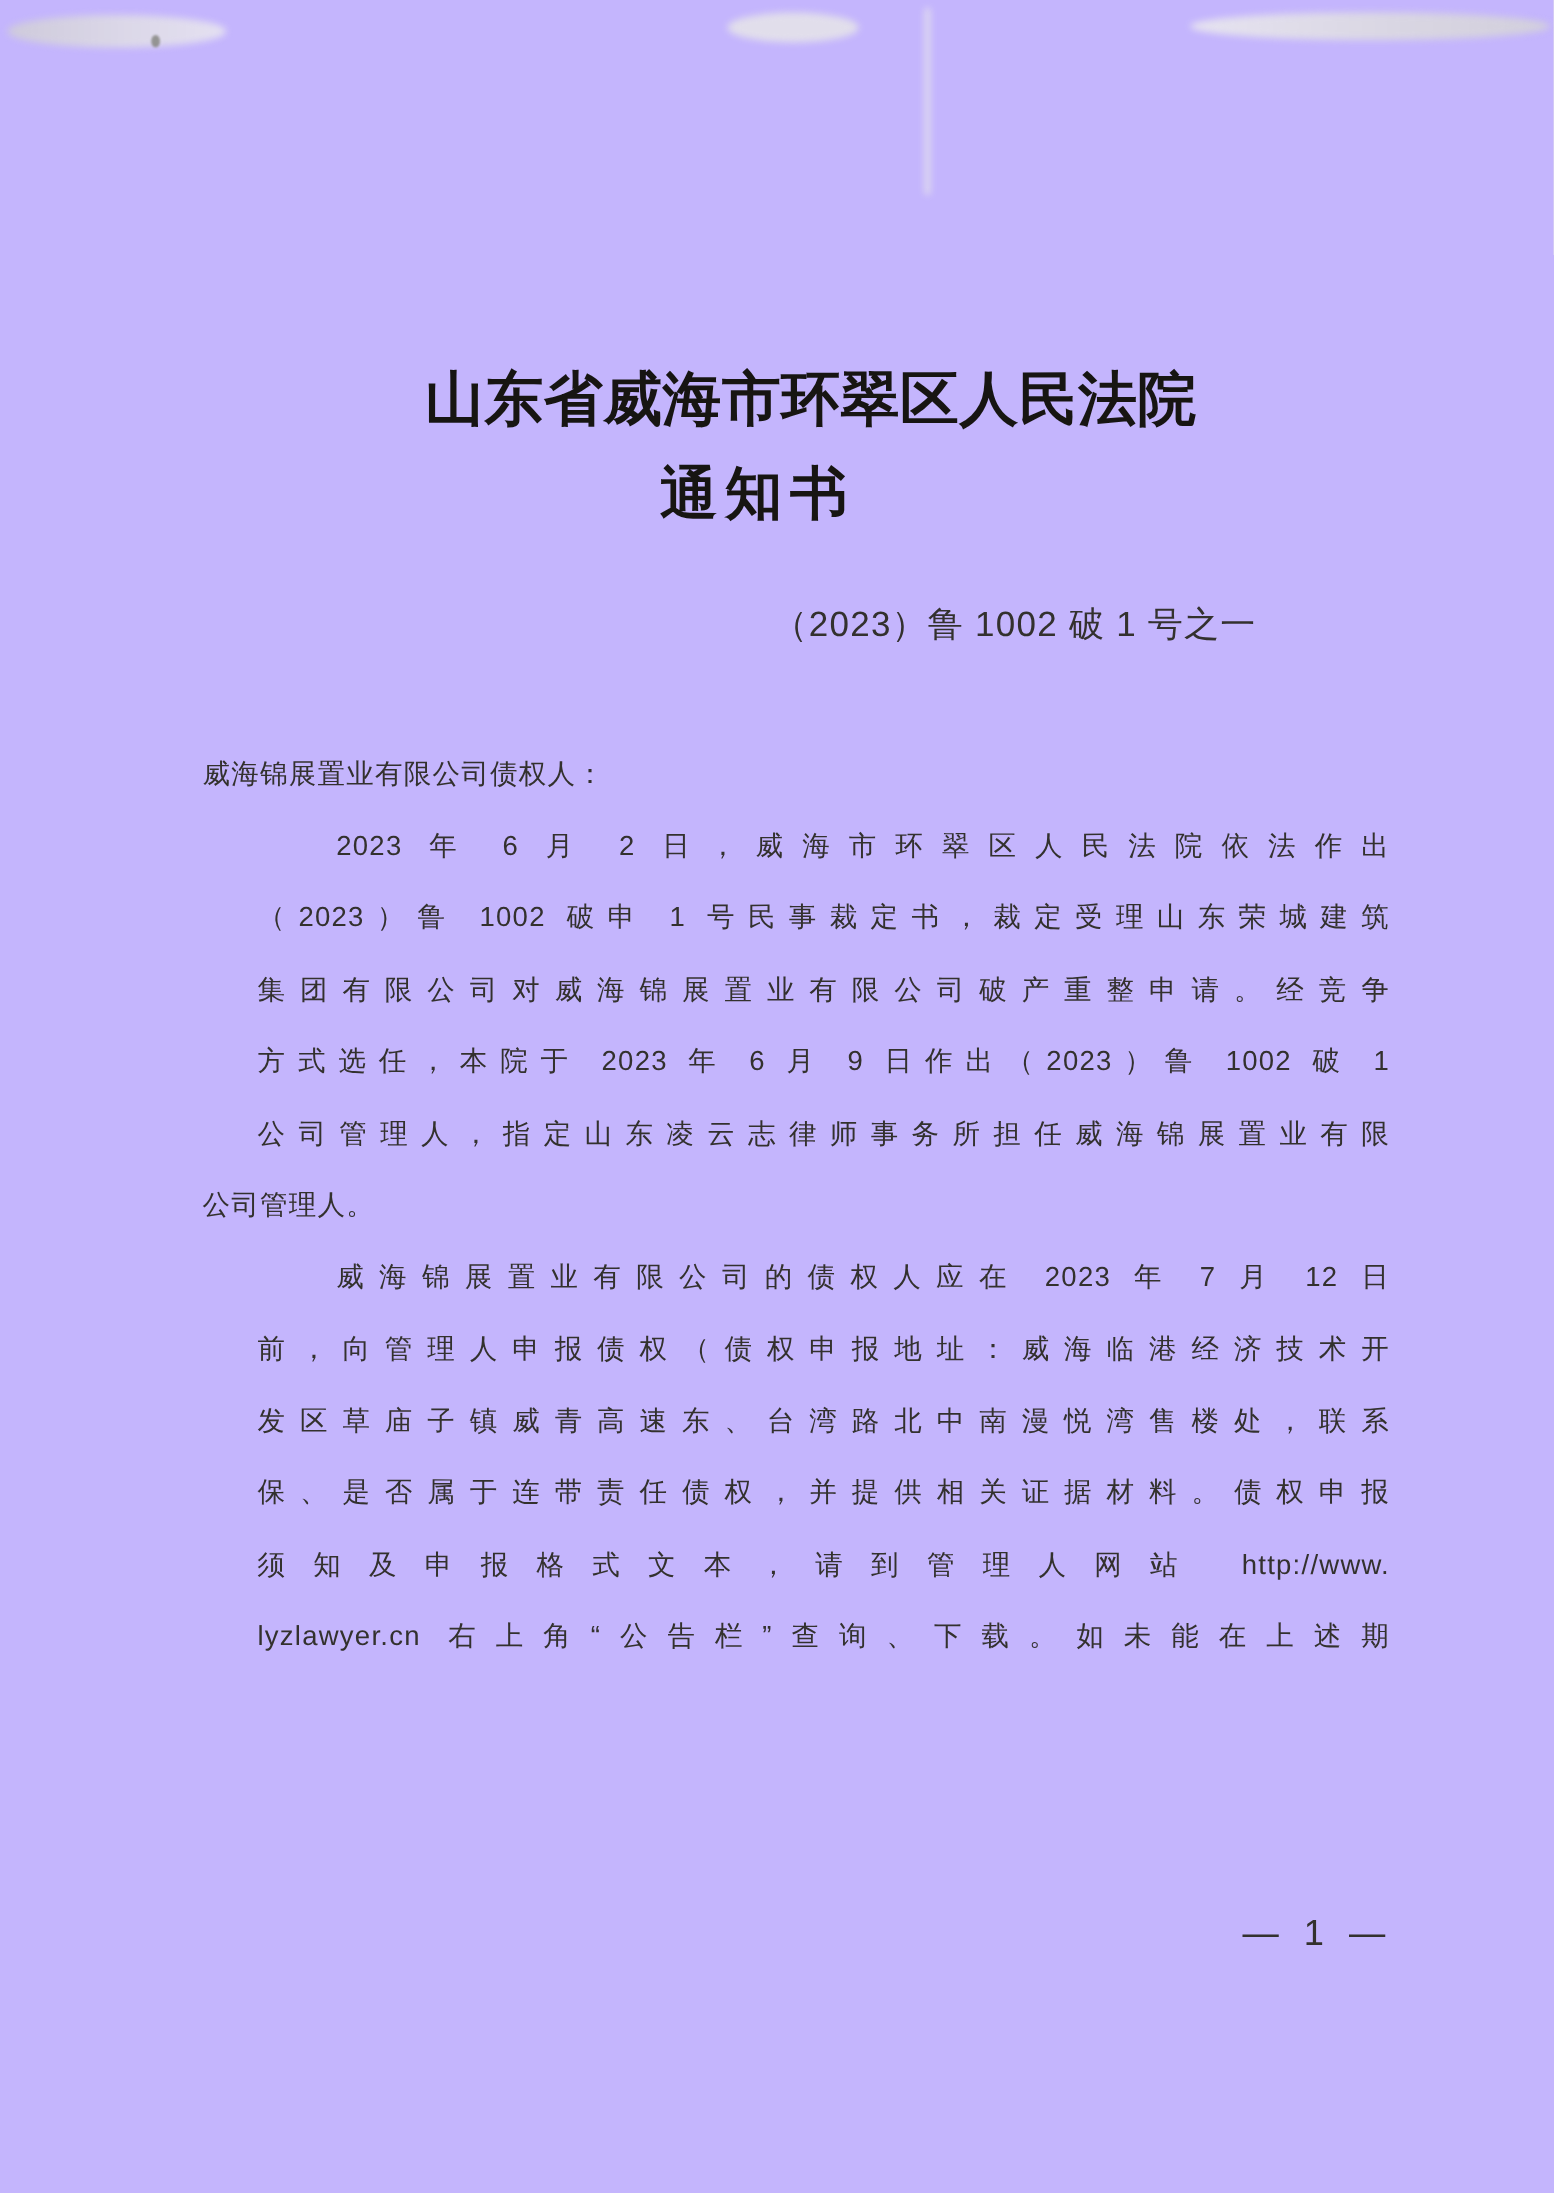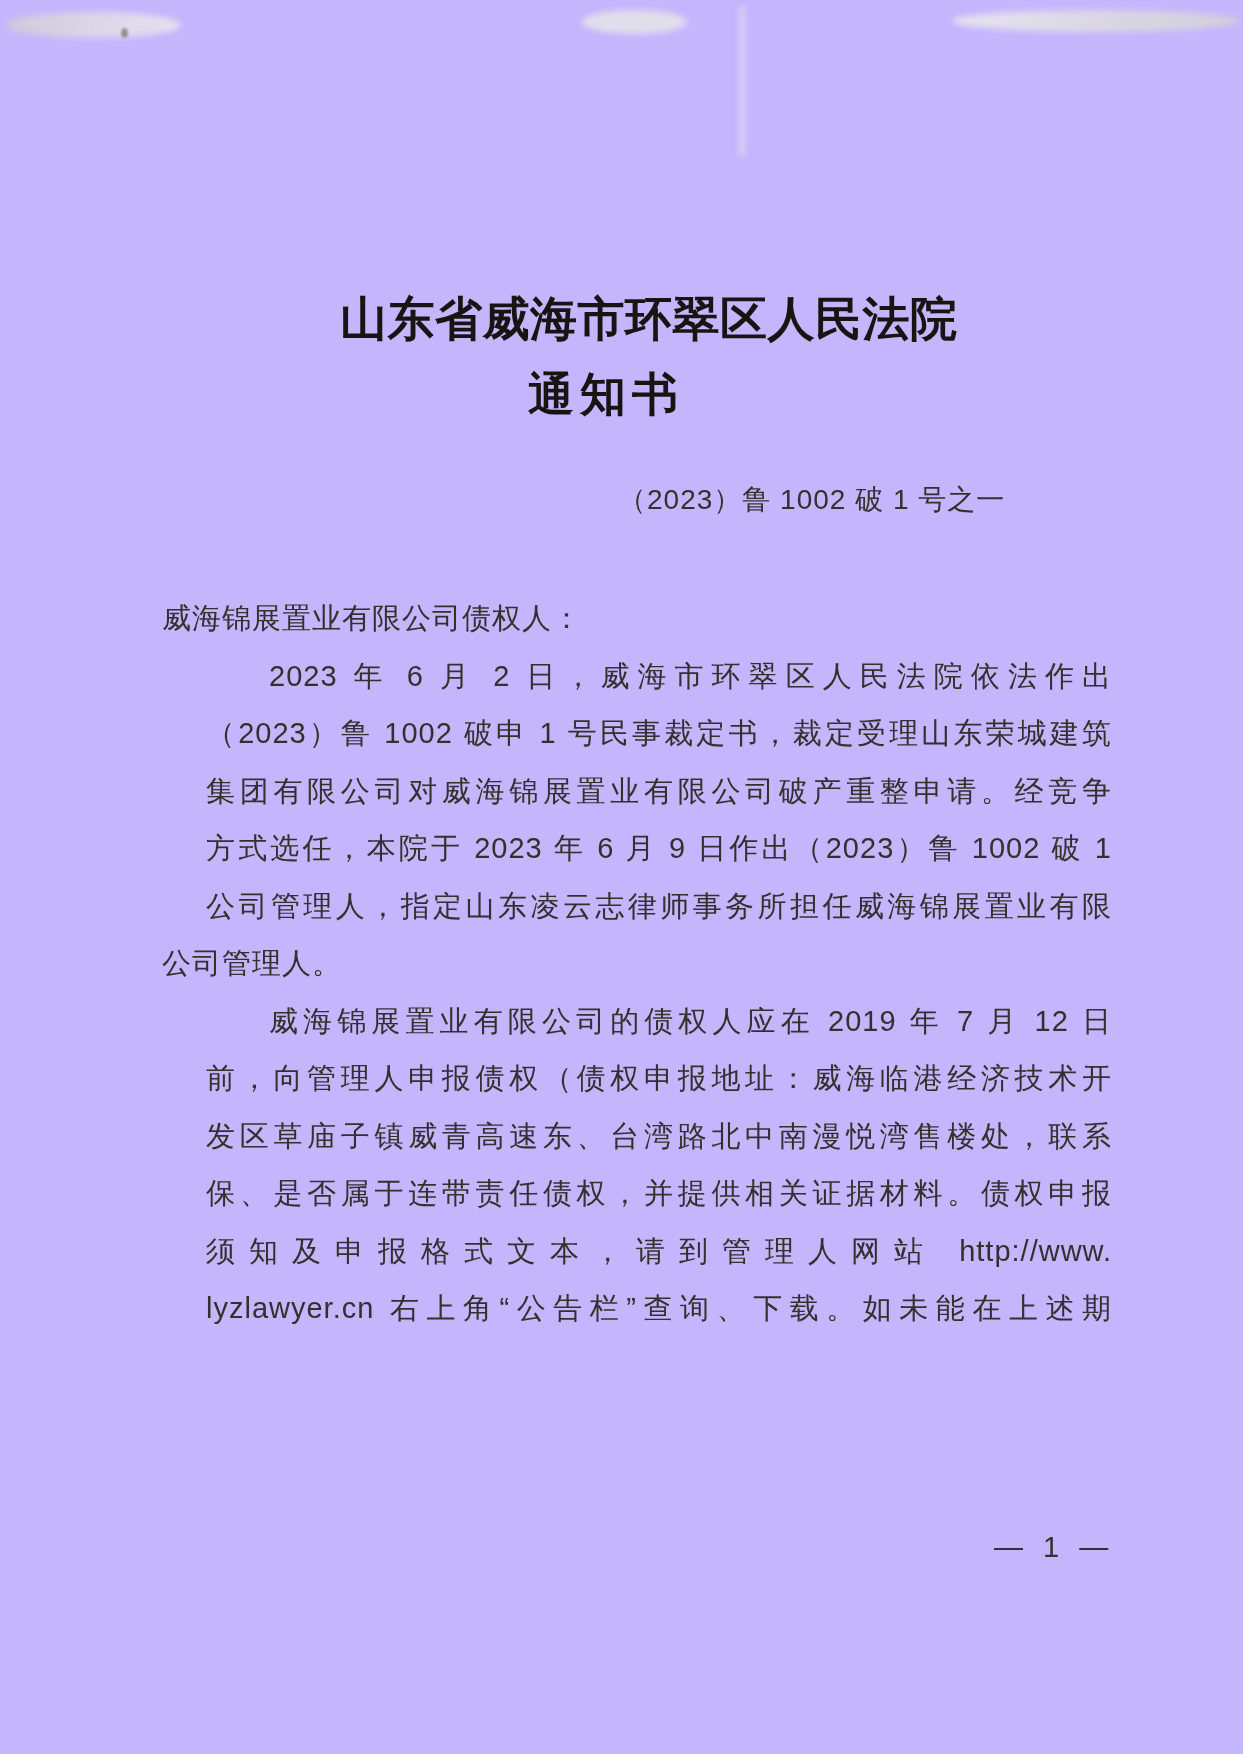--- a/index.html
+++ b/index.html
@@ -85,21 +85,21 @@
 
   .doc-body {
     position: absolute;
     left: 162px;
     top: 590px;
     width: 950px;
   }
   .line {
     height: 57.5px;
     line-height: 57.5px;
-    font-size: 29px;
+    font-size: 22px;
     letter-spacing: 1px;
     color: #33312e;
     white-space: pre-wrap;
   }
   .line.just {
     text-align: justify;
     text-align-last: justify;
     margin-left: 44px;
   }
   .line.indent {
@@ -133,21 +133,21 @@
   <div class="case-number">（2023）鲁 1002 破 1 号之一</div>
 
   <div class="doc-body">
       <div class="line">威海锦展置业有限公司债权人：</div>
       <div class="line just indent">2023 年 6 月 2 日，威海市环翠区人民法院依法作出</div>
       <div class="line just">（2023）鲁 1002 破申 1 号民事裁定书，裁定受理山东荣城建筑</div>
       <div class="line just">集团有限公司对威海锦展置业有限公司破产重整申请。经竞争</div>
       <div class="line just">方式选任，本院于 2023 年 6 月 9 日作出（2023）鲁 1002 破 1</div>
       <div class="line just">公司管理人，指定山东凌云志律师事务所担任威海锦展置业有限</div>
       <div class="line">公司管理人。</div>
-      <div class="line just indent">威海锦展置业有限公司的债权人应在 2019 年 7 月 12 日</div>
+      <div class="line just indent">威海锦展置业有限公司的债权人应在 2023 年 7 月 12 日</div>
       <div class="line just">前，向管理人申报债权（债权申报地址：威海临港经济技术开</div>
       <div class="line just">发区草庙子镇威青高速东、台湾路北中南漫悦湾售楼处，联系</div>
       <div class="line just">保、是否属于连带责任债权，并提供相关证据材料。债权申报</div>
       <div class="line just">须知及申报格式文本，请到管理人网站 http://www.</div>
       <div class="line just">lyzlawyer.cn 右上角“公告栏”查询、下载。如未能在上述期</div>
     </div>
 
   <div class="page-number">— 1 —</div>
 </div>
 

